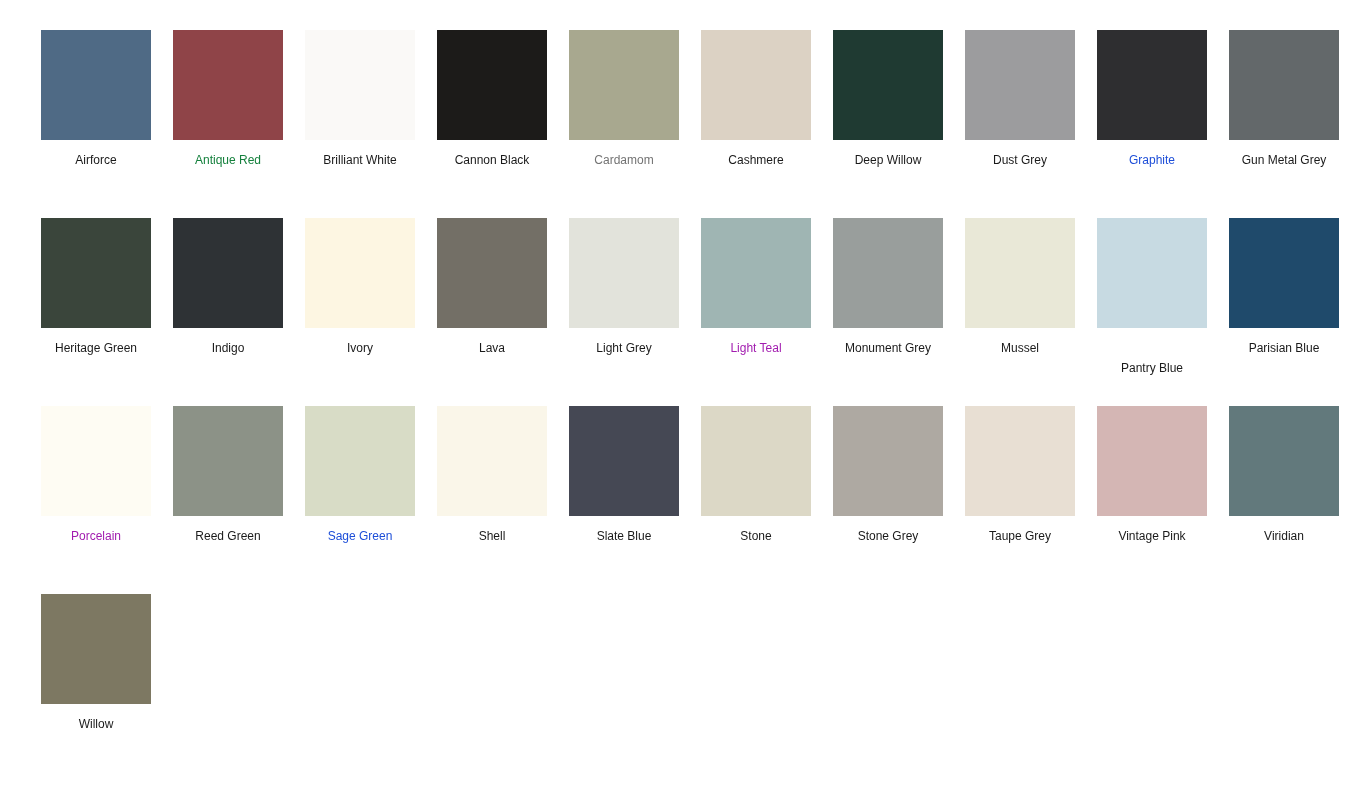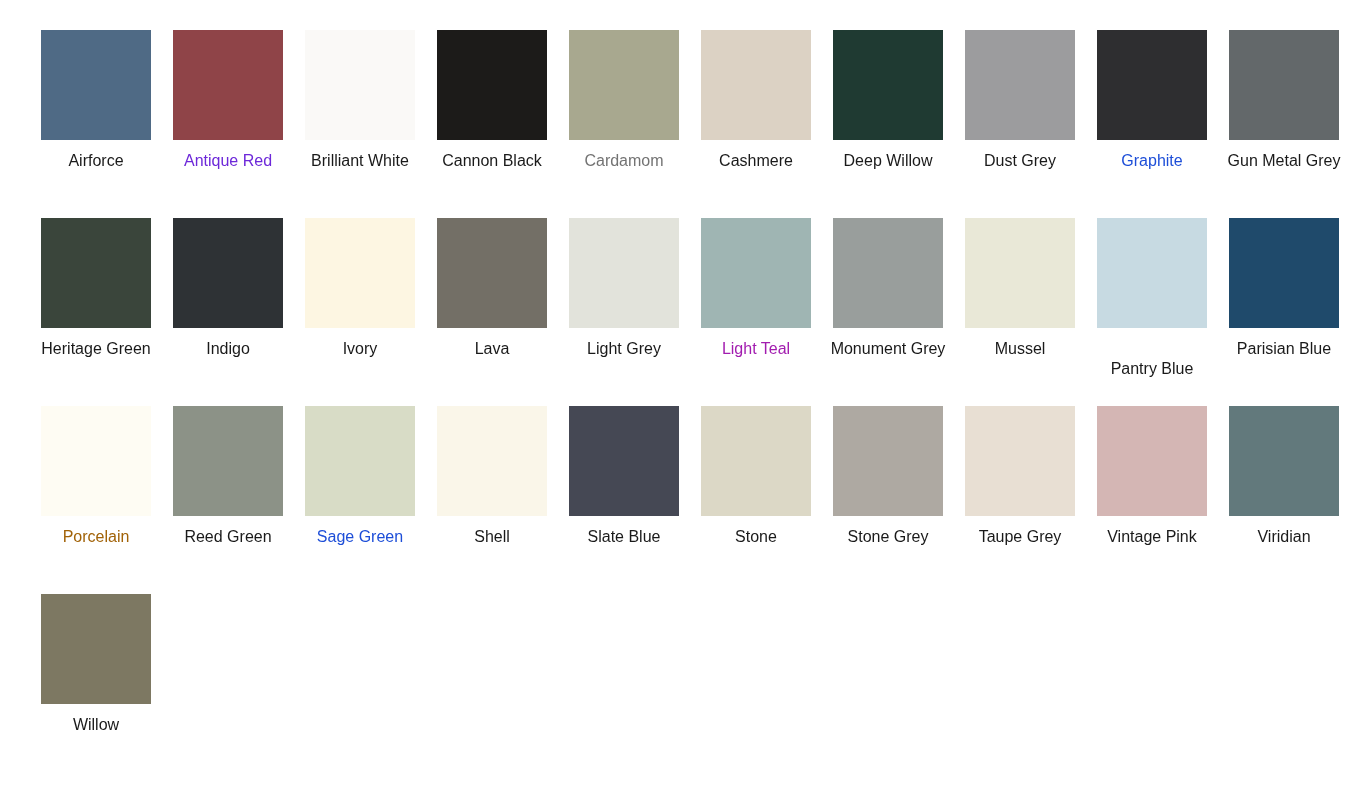--- a/index.html
+++ b/index.html
@@ -30,38 +30,38 @@
   }
   .swatch-chip {
     width: 110px;
     height: 110px;
     flex: 0 0 110px;
   }
   .swatch-label {
     margin-top: 10px;
     width: 120px;
     text-align: center;
-    font-size: 16px;
+    font-size: 12px;
     line-height: 21px;
     color: #1a1a1a;
     font-family: "Liberation Sans", sans-serif;
     word-wrap: break-word;
   }
 </style>
 </head>
 <body style="background: rgb(255, 255, 255);">
 
 <div id="palette-grid">
     <div class="swatch-cell">
       <div class="swatch-chip" style="background-color: rgb(79, 106, 133);"></div>
       <div class="swatch-label" style="color: rgb(26, 26, 26);">Airforce</div>
     </div>
     <div class="swatch-cell">
       <div class="swatch-chip" style="background-color: rgb(143, 68, 72);"></div>
-      <div class="swatch-label" style="color: #6d28d9;">Antique Red</div>
+      <div class="swatch-label" style="color: #15803d;">Antique Red</div>
     </div>
     <div class="swatch-cell">
       <div class="swatch-chip" style="background-color: rgb(250, 249, 247);"></div>
       <div class="swatch-label" style="color: rgb(26, 26, 26);">Brilliant White</div>
     </div>
     <div class="swatch-cell">
       <div class="swatch-chip" style="background-color: rgb(28, 27, 25);"></div>
       <div class="swatch-label" style="color: rgb(26, 26, 26);">Cannon Black</div>
     </div>
     <div class="swatch-cell">
@@ -123,21 +123,21 @@
     <div class="swatch-cell">
       <div class="swatch-chip" style="background-color: rgb(199, 218, 226);"></div>
       <div class="swatch-label" style="color: rgb(26, 26, 26); margin-top: 30px;">Pantry Blue</div>
     </div>
     <div class="swatch-cell">
       <div class="swatch-chip" style="background-color: rgb(31, 74, 107);"></div>
       <div class="swatch-label" style="color: rgb(26, 26, 26);">Parisian Blue</div>
     </div>
     <div class="swatch-cell">
       <div class="swatch-chip" style="background-color: rgb(254, 252, 243);"></div>
-      <div class="swatch-label" style="color: #a16207;">Porcelain</div>
+      <div class="swatch-label" style="color: #a21caf;">Porcelain</div>
     </div>
     <div class="swatch-cell">
       <div class="swatch-chip" style="background-color: rgb(140, 146, 135);"></div>
       <div class="swatch-label" style="color: rgb(26, 26, 26);">Reed Green</div>
     </div>
     <div class="swatch-cell">
       <div class="swatch-chip" style="background-color: rgb(216, 220, 198);"></div>
       <div class="swatch-label" style="color: #1d4ed8;">Sage Green</div>
     </div>
     <div class="swatch-cell">

